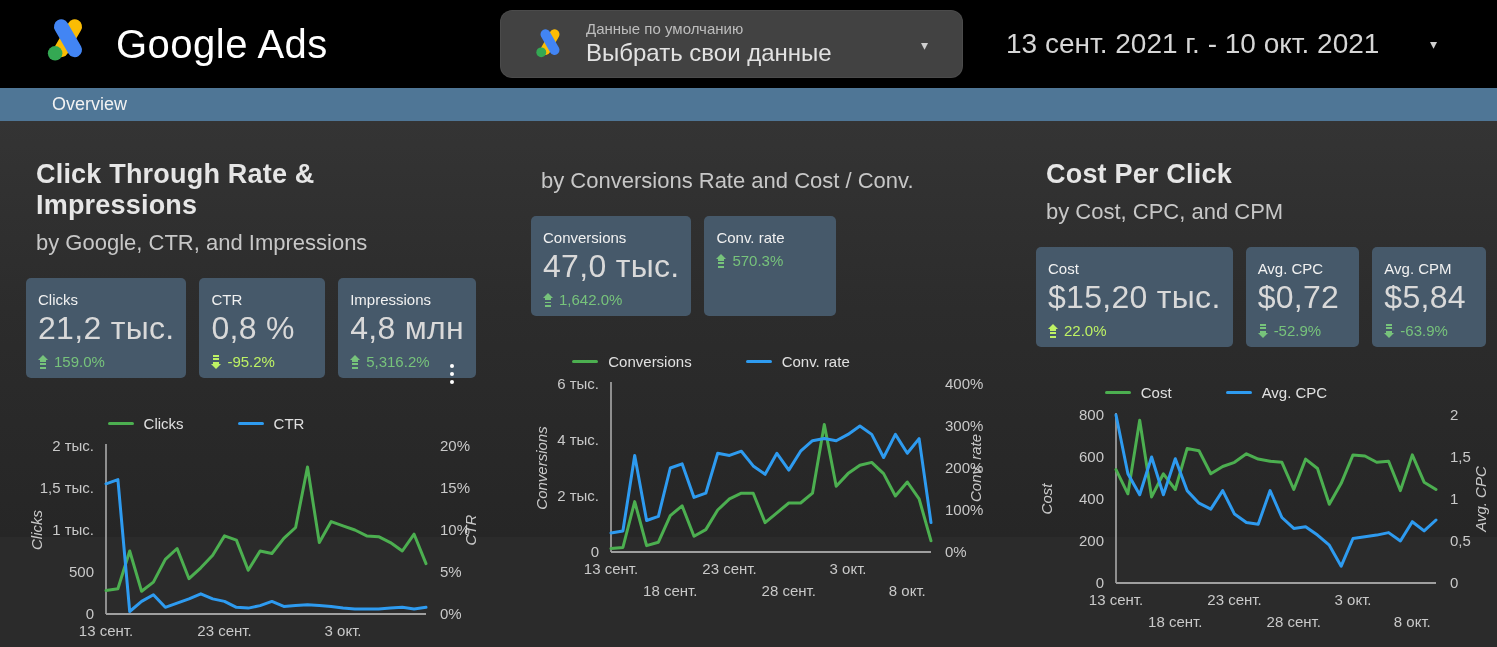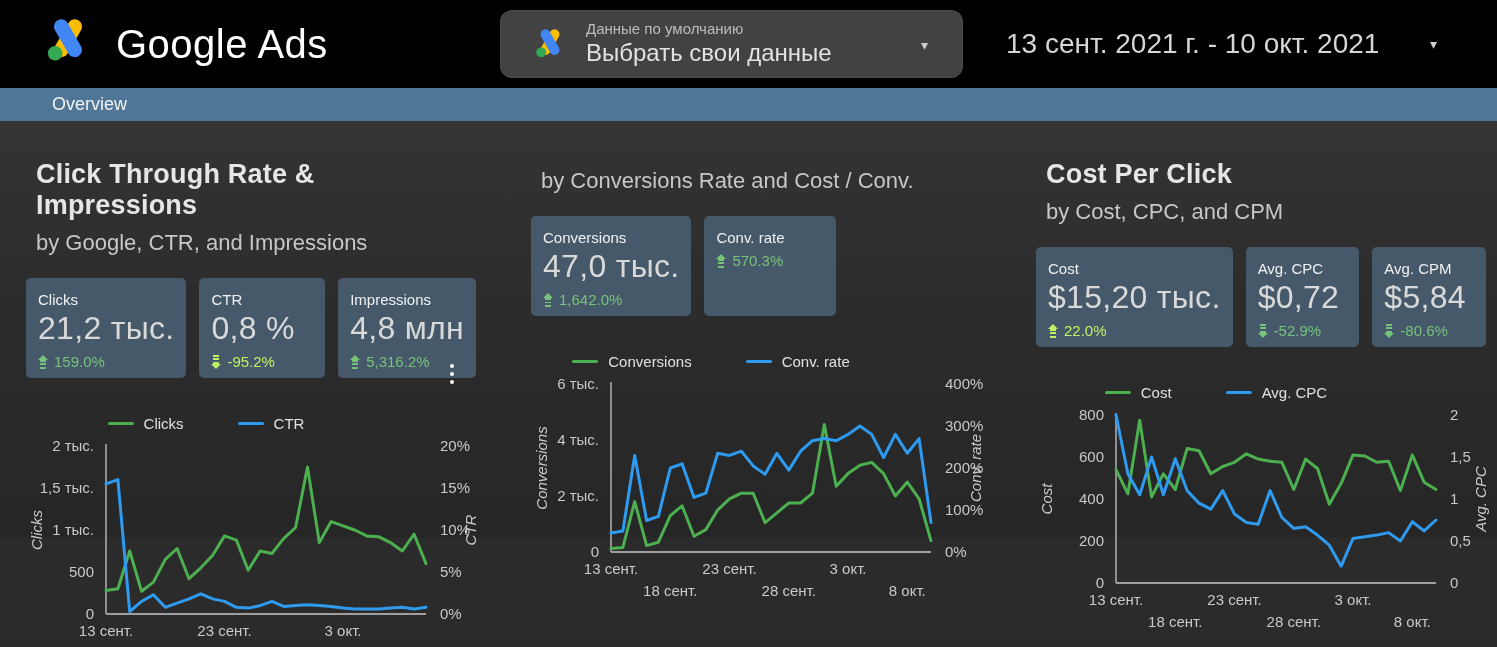--- a/index.html
+++ b/index.html
@@ -272,21 +272,21 @@
         </div>
       </div>
       <div class="card">
         <div class="card-label">Avg. CPM</div>
         <div class="card-value">$5,84</div>
         <div class="card-delta down good">
           <span class="arr">
               <i class="t"></i>
               <i class="s"></i>
             </span>
-          <span>-80.6%</span>
+          <span>-63.9%</span>
         </div>
       </div>
     </div>
     <div class="chartwrap">
       <div class="legend">
           <span class="lg-item">
             <span class="lg-swatch" style="background: rgb(76, 175, 80);"></span>
             <span class="lg-label">Cost</span>
           </span>
           <span class="lg-item">

